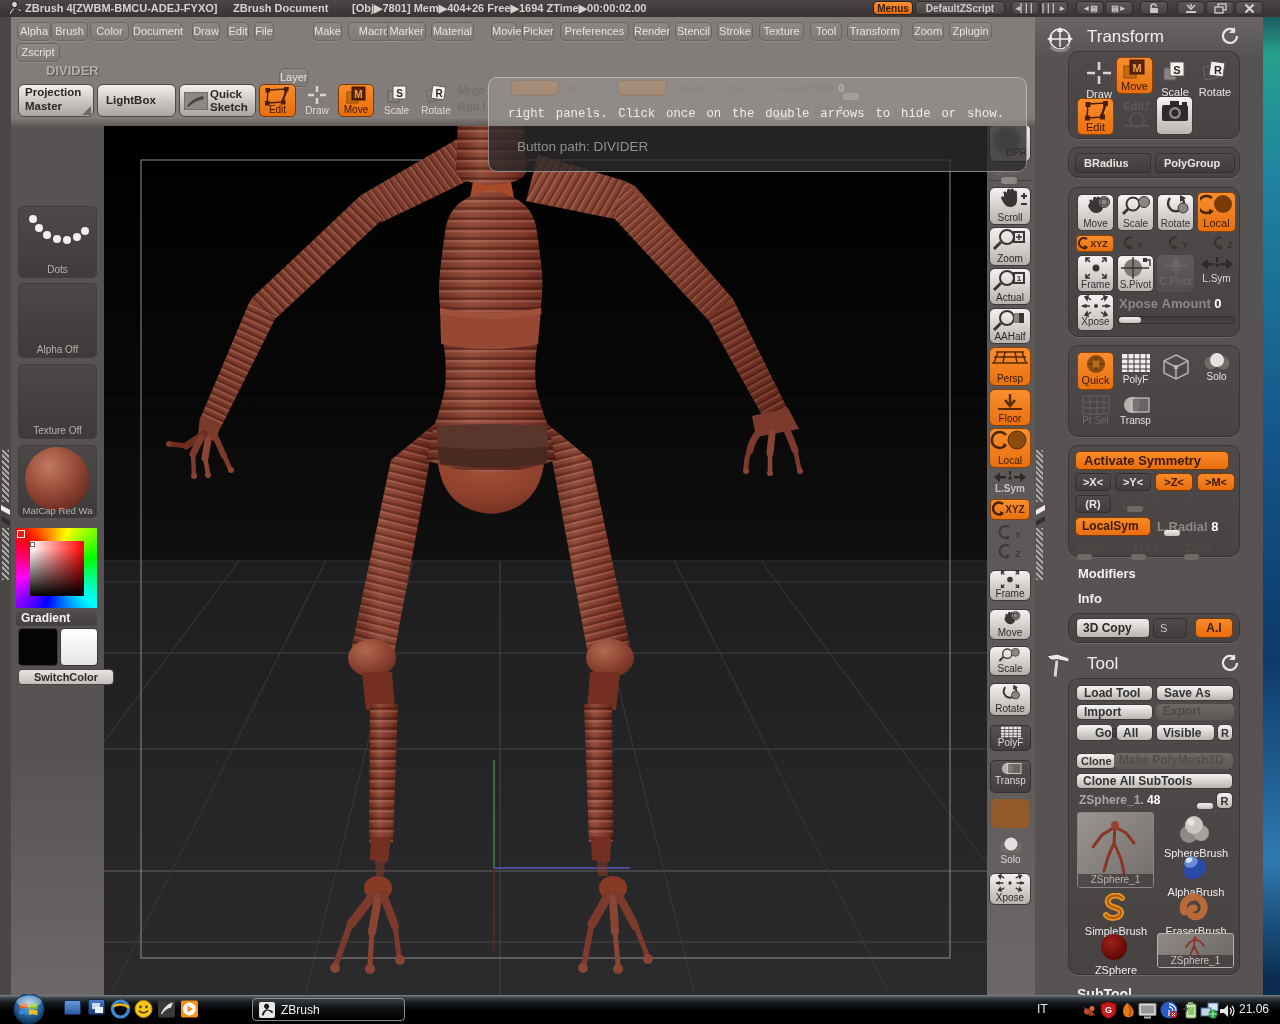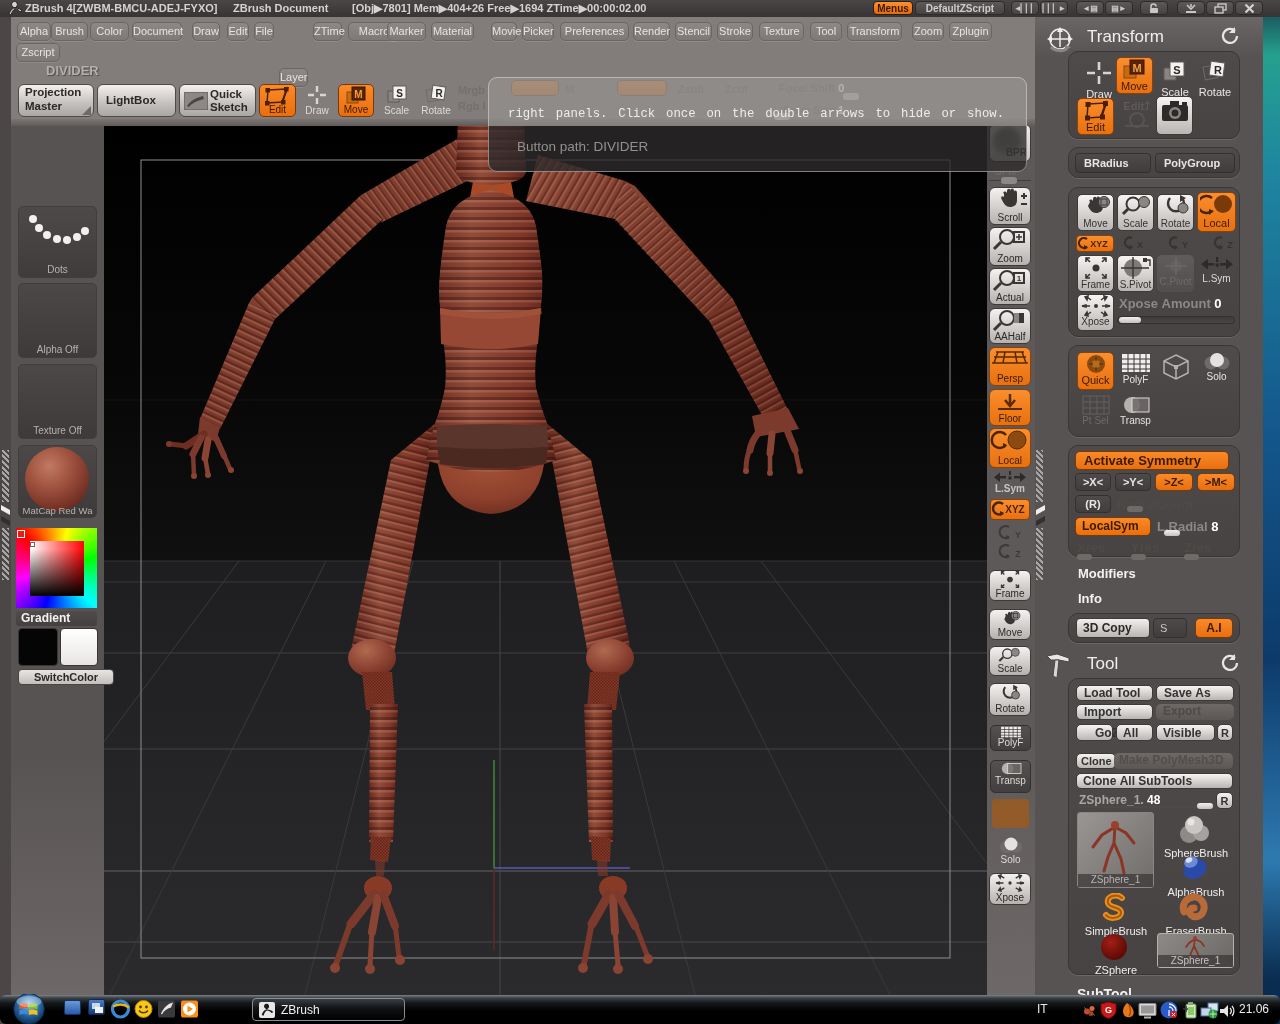--- a/index.html
+++ b/index.html
@@ -28,21 +28,21 @@
 
 #rightpanel{left:1035px;top:17px;width:228px;height:1007px;background:linear-gradient(#6b6666,#585353 40px,#585353);}
 .gbox{position:absolute;left:33px;width:172px;border-radius:10px;background:linear-gradient(#504b4b,#474343);border:1px solid #3a3636;box-shadow:0 1px 0 rgba(255,255,255,.12);}
 .dbtn{position:absolute;background:linear-gradient(#4e4a4a,#413d3d);border:1px solid #333030;border-radius:4px;color:#e8e5e3;font-weight:bold;font-size:11px;}
 .wsq{position:absolute;border-radius:5px;background:linear-gradient(#f6f4f2,#b9b5b3);border:1px solid #3e3a3a;color:#333;font-size:10px;text-align:center;}
 .osq{position:absolute;border-radius:5px;background:linear-gradient(#fa8e2e,#e8700f);border:1px solid #8a4208;color:#402000;font-size:10px;text-align:center;}
 .hdr{position:absolute;color:#f0eeec;font-size:17px;}
 
 #desktop{left:1263px;top:0;width:17px;height:1024px;background:linear-gradient(#17404e 0px,#25a08e 55px,#1f86a0 170px,#14578c 430px,#0d3a6b 660px,#2e7ab0 860px,#0a2c50 980px);}
 
-#taskbar{left:0;top:995px;width:1280px;height:29px;background:linear-gradient(#7b848a,#3a4045 3px,#14171a 8px,#000 16px,#000);border-radius:6px;}
+#taskbar{left:0;top:995px;width:1280px;height:29px;background:linear-gradient(#7b848a,#3a4045 3px,#14171a 8px,#000 16px,#000);}
 .tray{position:absolute;top:3px;height:22px;}
 </style></head>
 <body>
 <div id="root">
 
   <div class="abs" id="lefttrack"></div>
 
   <div class="abs" id="canvas">
   <svg width="883" height="875" viewBox="0 0 883 875">
     <defs>
@@ -787,21 +787,21 @@
 
   <div class="abs" id="menus">
     <div class="mbtn" style="left:17px;width:34px;">Alpha</div>
     <div class="mbtn" style="left:51px;width:37px;">Brush</div>
     <div class="mbtn" style="left:90px;width:39px;">Color</div>
     <div class="mbtn" style="left:132px;width:50px;">Document</div>
     <div class="mbtn" style="left:192px;width:28px;">Draw</div>
     <div class="mbtn" style="left:227px;width:22px;">Edit</div>
     <div class="mbtn" style="left:254px;width:20px;">File</div>
     <div class="mbtn" style="left:279px;width:29px;margin-top:46px;">Layer</div>
-    <div class="mbtn" style="left:313px;width:29px;">ZTime</div>
+    <div class="mbtn" style="left:313px;width:29px;">Make</div>
     <div class="mbtn" style="left:348px;width:52px;">Macro</div>
     <div class="mbtn" style="left:387px;width:39px;">Marker</div>
     <div class="mbtn" style="left:431px;width:43px;">Material</div>
     <div class="mbtn" style="left:491px;width:26px;">Movie</div>
     <div class="mbtn" style="left:522px;width:32px;">Picker</div>
     <div class="mbtn" style="left:560px;width:69px;">Preferences</div>
     <div class="mbtn" style="left:633px;width:37px;">Render</div>
     <div class="mbtn" style="left:675px;width:37px;">Stencil</div>
     <div class="mbtn" style="left:717px;width:36px;">Stroke</div>
     <div class="mbtn" style="left:759px;width:45px;">Texture</div>

